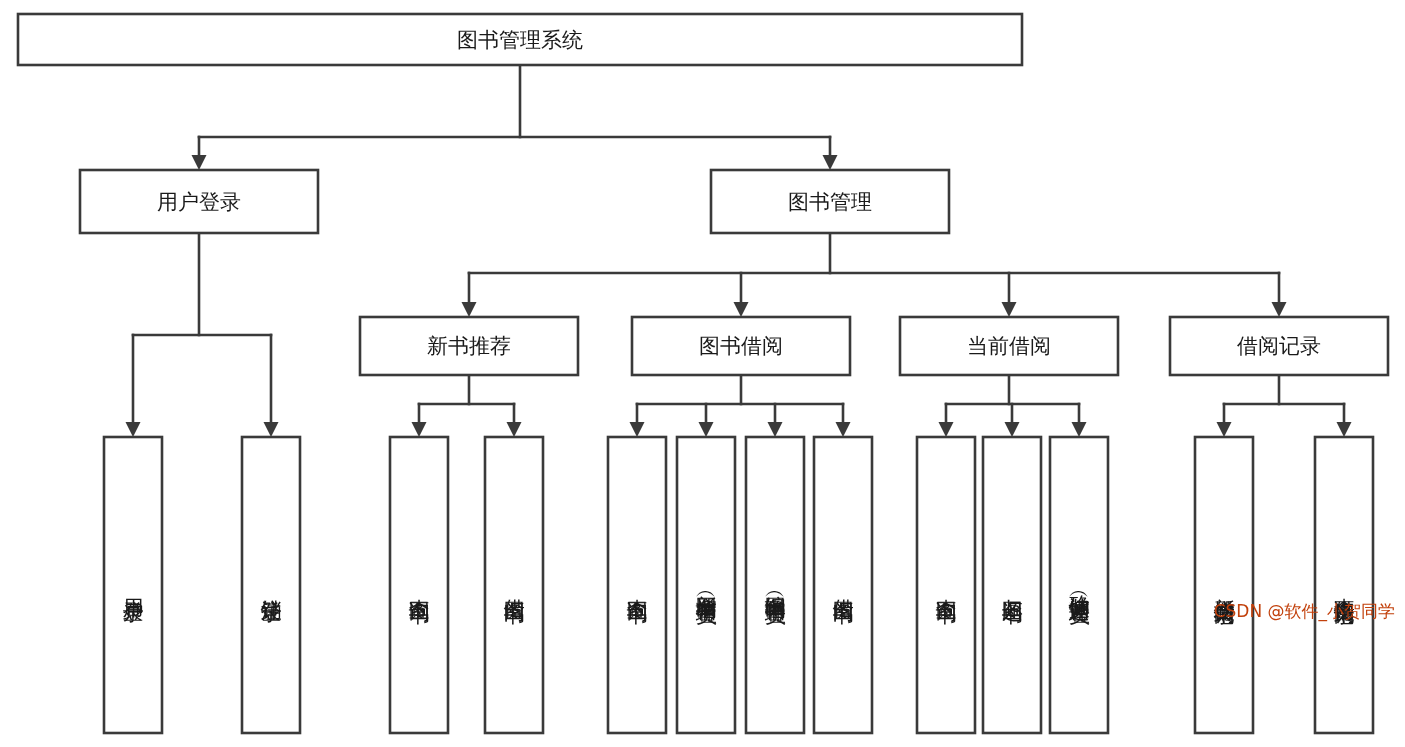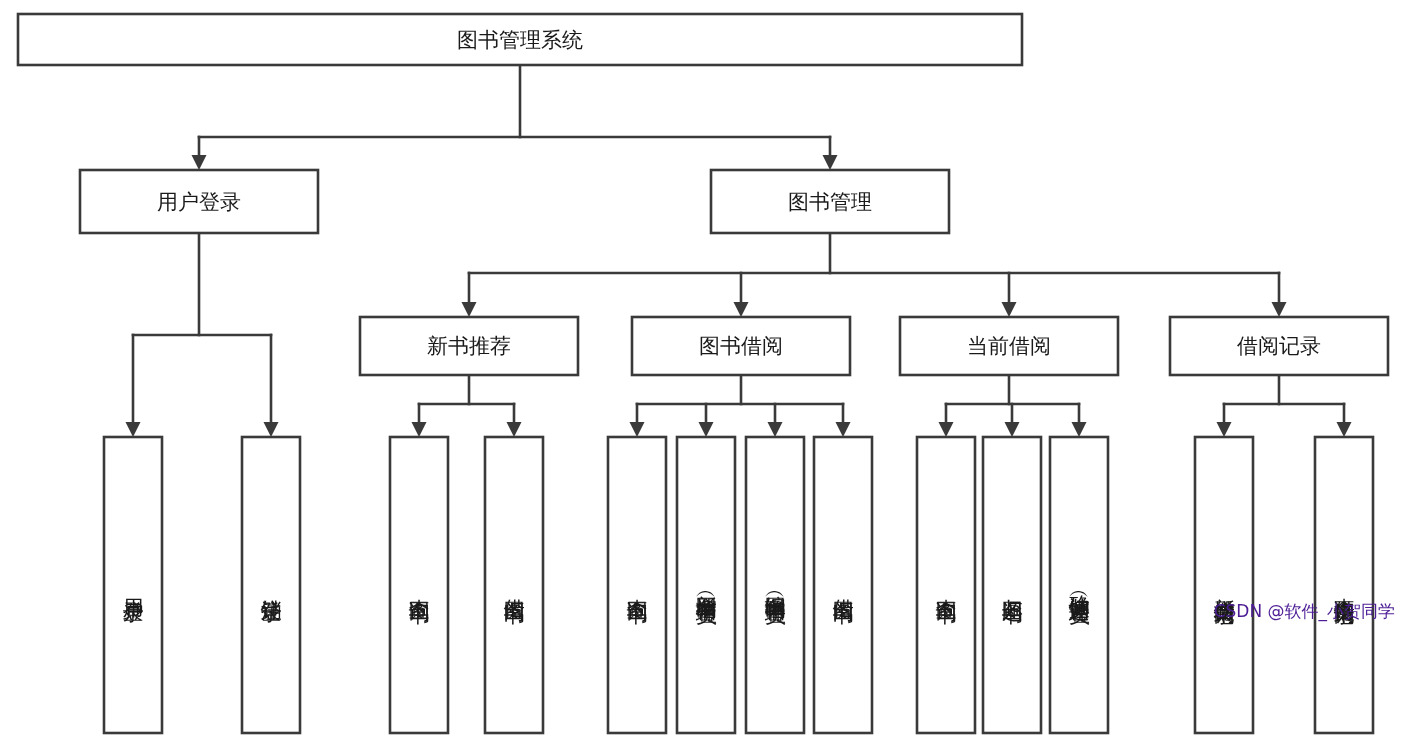--- a/index.html
+++ b/index.html
@@ -62,21 +62,21 @@
     align-items: center;
     justify-content: center;
     pointer-events: none;
   }
   .watermark {
     position: absolute;
     right: 10px;
     bottom: 4px;
     font-family: "DejaVu Sans", "Liberation Sans", sans-serif;
     font-size: 17px;
-    color: #4c1d95;
+    color: #c2410c;
     white-space: nowrap;
   }
 </style>
 </head>
 <body>
 
 <div id="diagram-root">
   <svg class="tree" viewBox="0 0 1405 747">
     <g id="edges-layer">
         <g>

